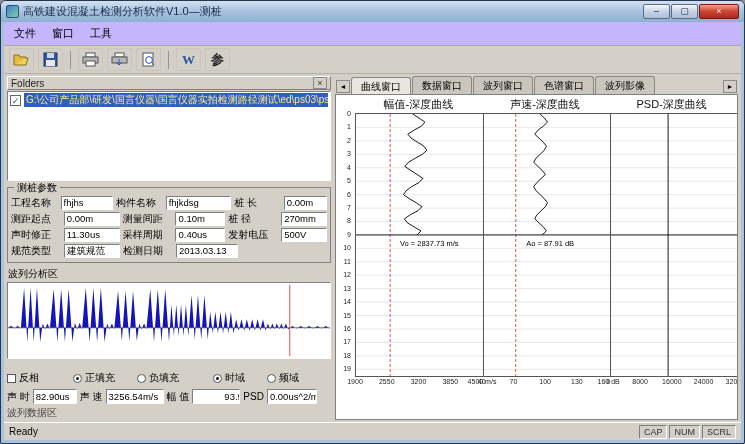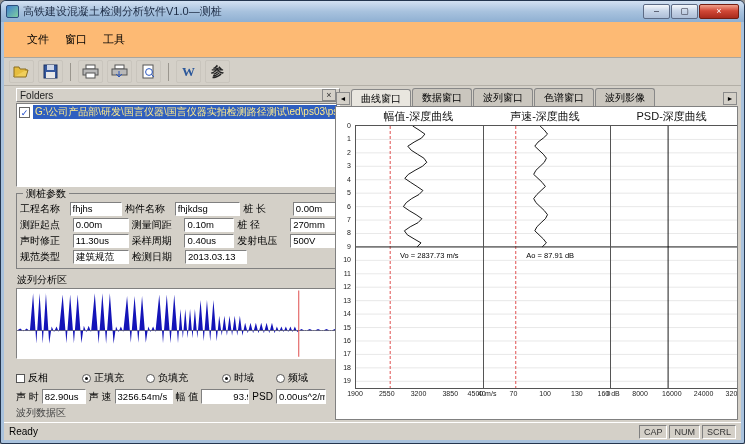--- a/index.html
+++ b/index.html
@@ -5,31 +5,31 @@
   *{box-sizing:border-box;margin:0;padding:0;font-family:"Liberation Sans","DejaVu Sans",sans-serif;}
   html,body{width:745px;height:444px;overflow:hidden;background:#8f8f8f;}
   #window{position:absolute;left:0;top:0;width:745px;height:444px;border:1px solid #24364f;border-radius:6px 6px 2px 2px;background:#a9c2dd;}
   .titlebar{height:21px;display:flex;align-items:center;padding:0 5px;background:linear-gradient(#d3e1f2,#a8c2de 50%,#8fb0d2);border-radius:5px 5px 0 0;}
   .app-icon{width:13px;height:13px;margin-right:4px;border-radius:2px;background:linear-gradient(135deg,#3f7fd0,#7fd0a0);border:1px solid #2b4f7e;}
   .title-text{font-size:11px;color:#1c2b44;flex:1;white-space:nowrap;overflow:hidden;}
   .winbtns{display:flex;gap:1px;}
   .winbtn{width:27px;height:15px;border:1px solid #5d6b85;border-radius:2px;background:linear-gradient(#f6f9fc,#c9d6e8 45%,#adbed7);font-size:9px;line-height:12px;text-align:center;color:#223;}
   .winbtn.close{background:linear-gradient(#f0a18c,#d14836 45%,#a82a1c);color:#fff;width:40px;border-color:#731d11;}
   .app-body{position:absolute;left:3px;right:3px;top:21px;bottom:3px;background:#d4d0c8;display:flex;flex-direction:column;}
-  .menubar{height:36px;display:flex;align-items:center;padding:0 15px;border-bottom:1px solid #aaa69e;background:#fdba74;}
+  .menubar{height:24px;display:flex;align-items:center;padding:0 2px;border-bottom:1px solid #aaa69e;background:#c4b5fd;}
   .menu-item{font-size:11px;padding:2px 8px;}
   .toolbar{height:28px;display:flex;align-items:center;padding:0 5px;gap:4px;border-bottom:1px solid #b3afa7;}
   .tbtn{width:25px;height:23px;display:flex;align-items:center;justify-content:center;border:1px solid #c9c5bd;border-radius:2px;background:#d4d0c8;}
   .tsep{width:1px;height:18px;background:#9a968e;margin:0 3px;}
   .word-glyph{font-size:13px;font-weight:bold;color:#2b579a;font-family:"Liberation Serif","DejaVu Serif",serif;}
   .can-glyph{font-size:13px;font-weight:bold;color:#222;}
   .main{flex:1;position:relative;}
   .sunken{border:1px solid;border-color:#808080 #ffffff #ffffff #808080;}
   
-  .left-panel{position:absolute;left:12px;top:2px;width:324px;bottom:2px;display:flex;flex-direction:column;}
+  .left-panel{position:absolute;left:3px;top:2px;width:324px;bottom:2px;display:flex;flex-direction:column;}
   .folders-bar{height:16px;display:flex;align-items:center;padding:0 3px;background:#d4d0c8;border:1px solid;border-color:#fff #808080 #808080 #fff;}
   .folders-title{font-size:10px;flex:1;color:#222;}
   .small-x{width:14px;height:12px;font-size:9px;line-height:10px;text-align:center;border:1px solid #8a8a8a;background:#d4d0c8;color:#333;}
   .file-list{height:106px;background:#fff;margin-top:1px;overflow:hidden;}
   .file-item{display:flex;align-items:center;gap:3px;padding:1px 2px;font-size:10px;}
   .chk{width:11px;height:11px;background:#fff;border:1px solid #666;font-size:9px;line-height:10px;text-align:center;color:#1b46c8;flex:none;}
   .file-path{background:#2f5fc0;color:#fde98a;padding:0 2px;white-space:nowrap;overflow:hidden;}
   .params-group{margin-top:6px;border:1px solid #808080;position:relative;padding:8px 3px 2px 3px;}
   .group-title{position:absolute;top:-7px;left:6px;background:#d4d0c8;font-size:10px;padding:0 3px;}
   .param-row{display:flex;gap:3px;margin-bottom:2px;align-items:center;}

